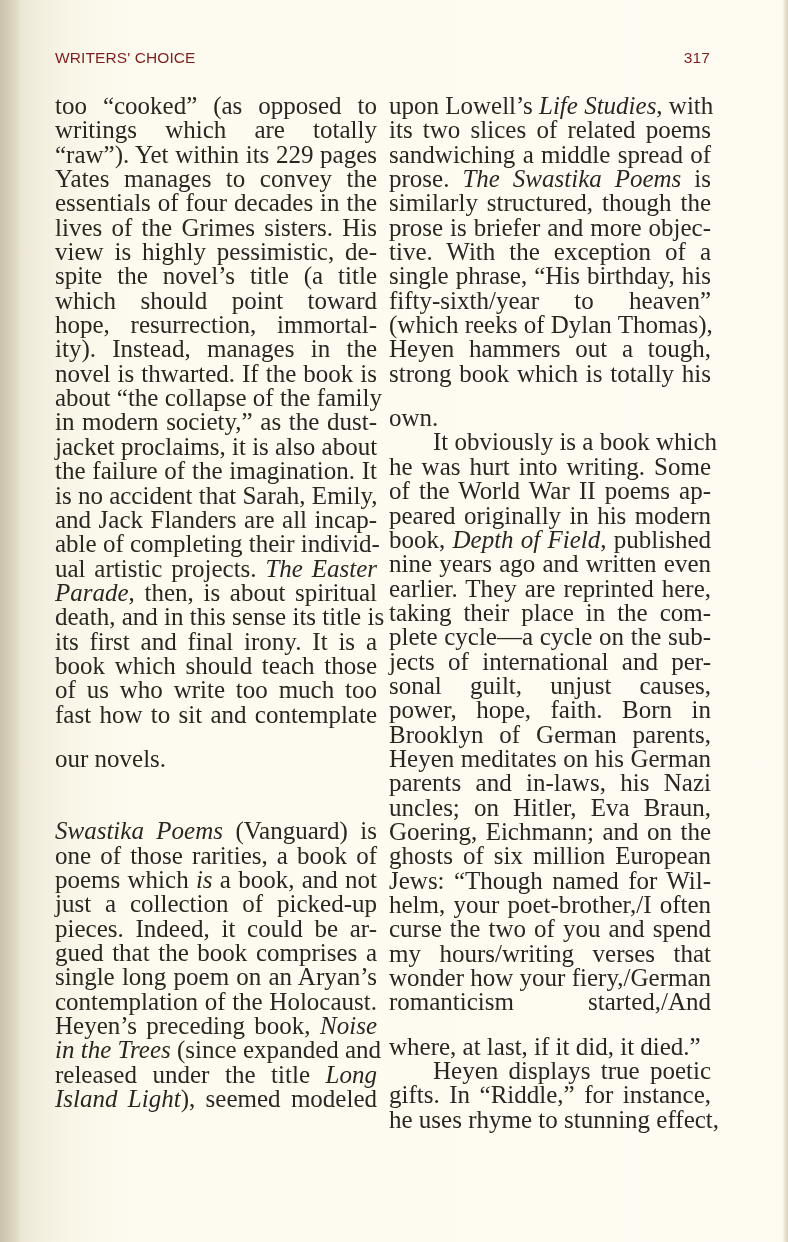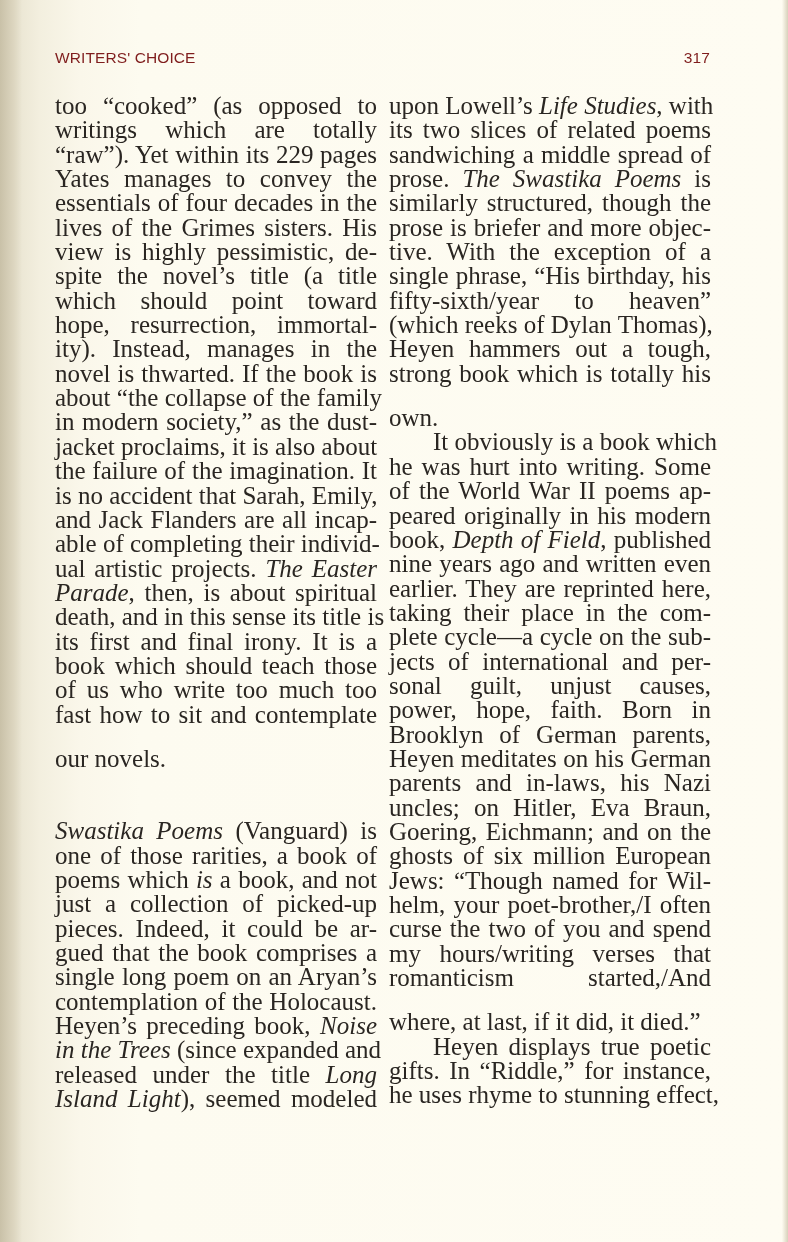--- a/index.html
+++ b/index.html
@@ -135,20 +135,21 @@
       <span class="line"><span>Brooklyn of German parents,</span></span>
       <span class="line"><span>Heyen meditates on his German</span></span>
       <span class="line"><span>parents and in-laws, his Nazi</span></span>
       <span class="line"><span>uncles; on Hitler, Eva Braun,</span></span>
       <span class="line"><span>Goering, Eichmann; and on the</span></span>
       <span class="line"><span>ghosts of six million European</span></span>
       <span class="line"><span>Jews: “Though named for Wil-</span></span>
       <span class="line"><span>helm, your poet-brother,/I often</span></span>
       <span class="line"><span>curse the two of you and spend</span></span>
       <span class="line"><span>my hours/writing verses that</span></span>
+      <span class="line"><span>wonder how your fiery,/German</span></span>
       <span class="line"><span>romanticism started,/And</span></span>
       <span class="line last"><span>where, at last, if it did, it died.”</span></span>
     </div>
   <div>
       <span class="line indent"><span>Heyen displays true poetic</span></span>
       <span class="line"><span>gifts. In “Riddle,” for instance,</span></span>
       <span class="line"><span>he uses rhyme to stunning effect,</span></span>
     </div>
 </div>
 

